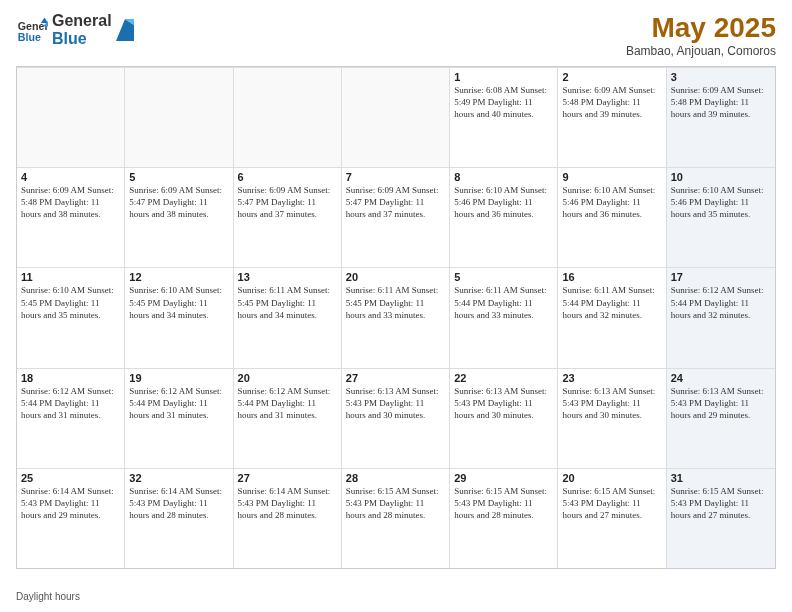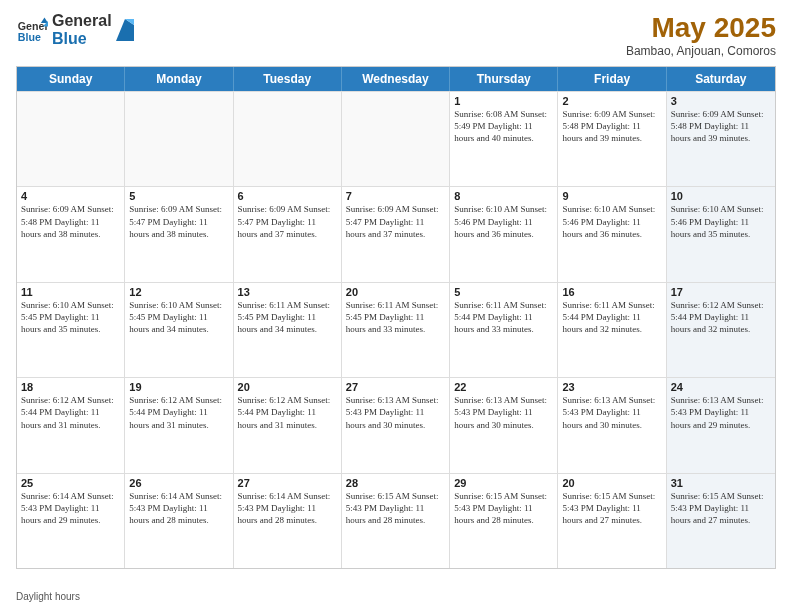--- a/index.html
+++ b/index.html
@@ -130,29 +130,20 @@
         <polygon points="9,0 18,6 18,0" fill="#5bb8f5"></polygon>
       </svg>
     </div>
     <div class="title-block">
       <div class="month-title">May 2025</div>
       <div class="subtitle">Bambao, Anjouan, Comoros</div>
     </div>
   </div>
 
   <div class="calendar">
-    <div class="cal-header" id="cal-header">
-        <div class="cal-header-cell">Sunday</div>
-        <div class="cal-header-cell">Monday</div>
-        <div class="cal-header-cell">Tuesday</div>
-        <div class="cal-header-cell">Wednesday</div>
-        <div class="cal-header-cell">Thursday</div>
-        <div class="cal-header-cell">Friday</div>
-        <div class="cal-header-cell">Saturday</div>
-      </div>
     <div class="cal-body" id="cal-body">
         <div class="cal-row">
           <div class="cal-cell empty"></div>
           <div class="cal-cell empty"></div>
           <div class="cal-cell empty"></div>
           <div class="cal-cell empty"></div>
           <div class="cal-cell">
             <span class="day-num">1</span>
             <div class="cell-info">Sunrise: 6:08 AM
 Sunset: 5:49 PM
@@ -304,21 +295,21 @@
           </div>
         </div>
         <div class="cal-row">
           <div class="cal-cell">
             <span class="day-num">25</span>
             <div class="cell-info">Sunrise: 6:14 AM
 Sunset: 5:43 PM
 Daylight: 11 hours and 29 minutes.</div>
           </div>
           <div class="cal-cell">
-            <span class="day-num">26</span>
+            <span class="day-num">32</span>
             <div class="cell-info">Sunrise: 6:14 AM
 Sunset: 5:43 PM
 Daylight: 11 hours and 28 minutes.</div>
           </div>
           <div class="cal-cell">
             <span class="day-num">27</span>
             <div class="cell-info">Sunrise: 6:14 AM
 Sunset: 5:43 PM
 Daylight: 11 hours and 28 minutes.</div>
           </div>

